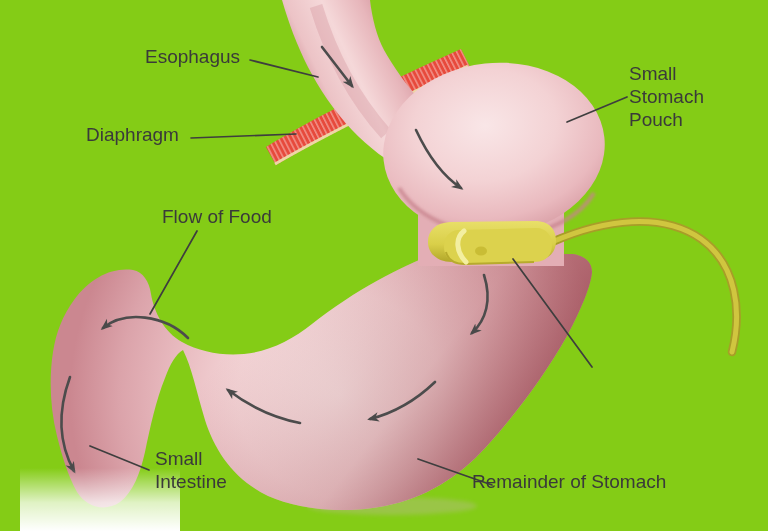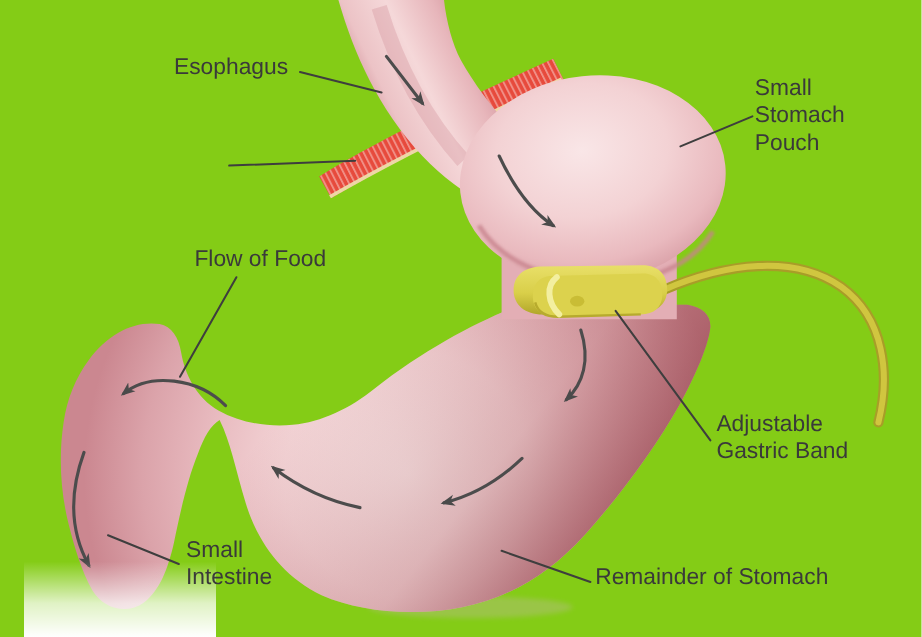--- a/index.html
+++ b/index.html
@@ -127,23 +127,22 @@
     <line x1="191" y1="138" x2="296" y2="134"></line>
     <line x1="197" y1="231" x2="150" y2="314"></line>
     <line x1="627" y1="97" x2="567" y2="122"></line>
     <line x1="592" y1="367" x2="513" y2="259"></line>
     <line x1="492" y1="485" x2="418" y2="459"></line>
     <line x1="149" y1="470" x2="90" y2="446"></line>
   </g>
 </svg>
 
 <div class="label" style="left:145px;top:45px">Esophagus</div>
+<div class="label" style="left:86px;top:123px">Diaphragm</div>
 <div class="label" style="left:162px;top:205px">Flow of Food</div>
 <div class="label" style="left:629px;top:62px">Small
 Stomach
 Pouch</div>
-<div class="label" style="left:597px;top:342px">Adjustable
-Gastric Band</div>
-<div class="label" style="left:496px;top:470px">Remainder of Stomach</div>
+<div class="label" style="left:472px;top:470px">Remainder of Stomach</div>
 <div class="label" style="left:155px;top:447px">Small
 Intestine</div>
 
 </div>
 
 </body></html>

